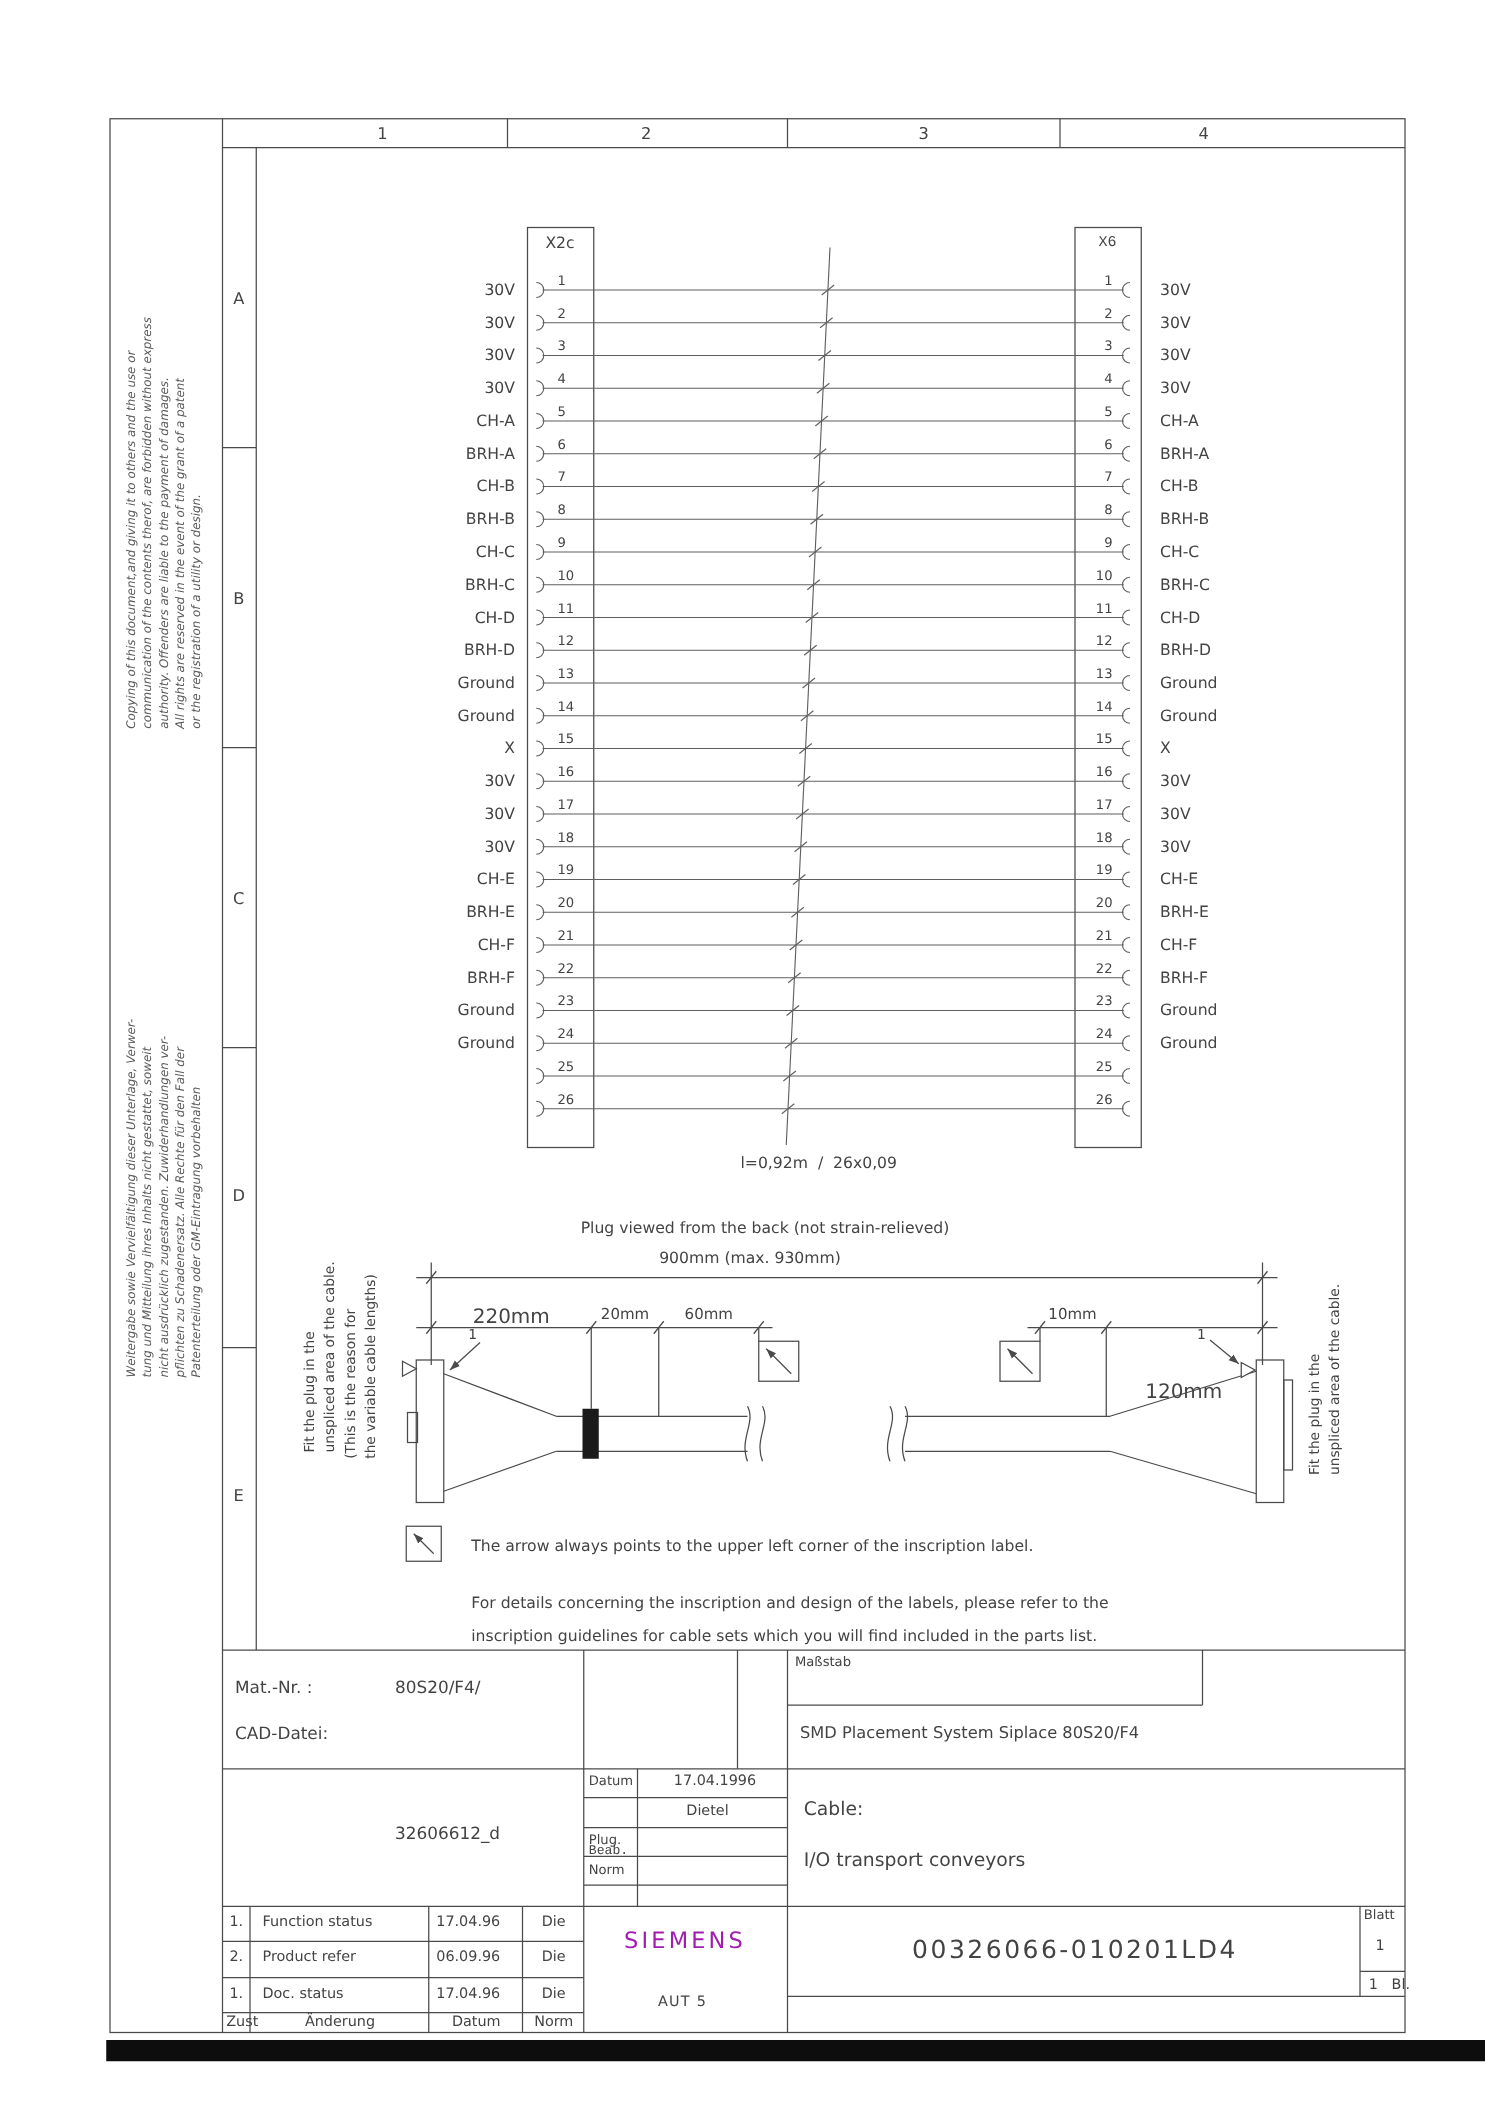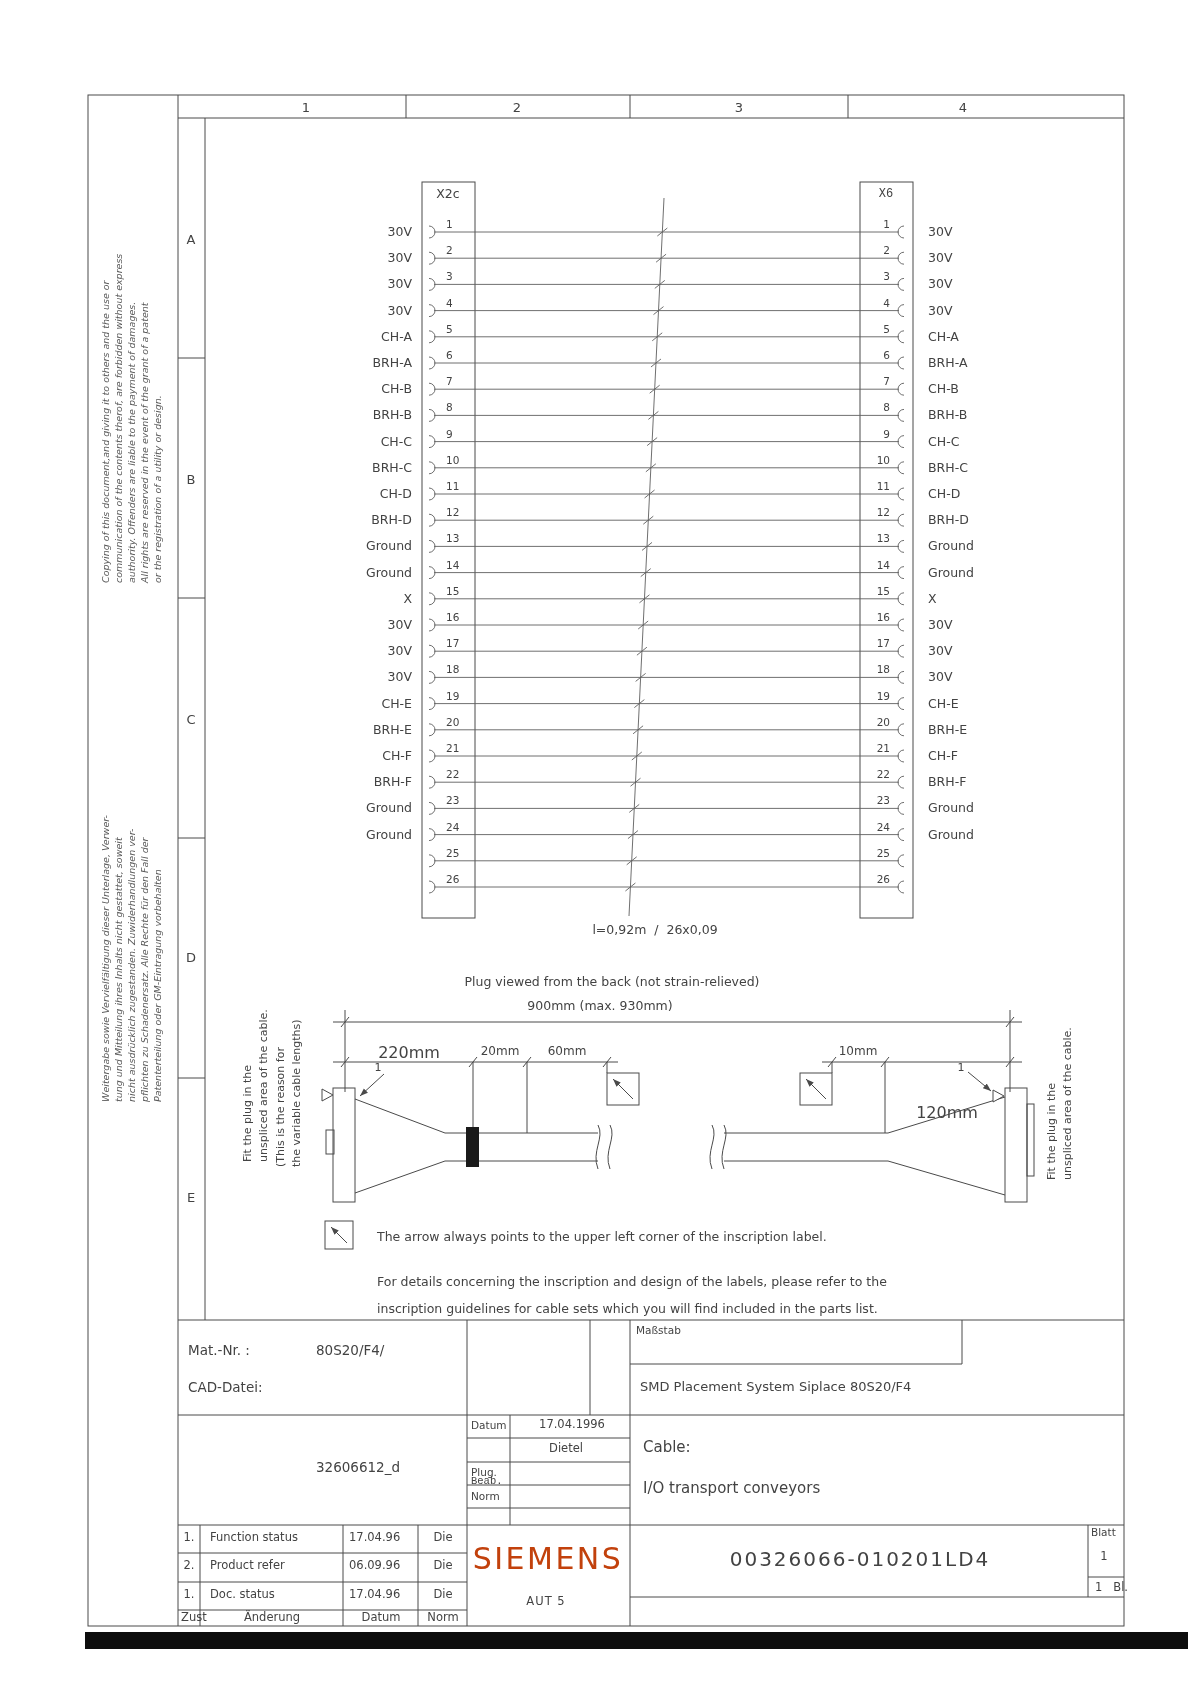--- a/index.html
+++ b/index.html
@@ -476,21 +476,21 @@
   <div class="t c" style="left:189px;top:1589px;font-size:11.5px;">1.</div>
   <div class="t" style="left:210px;top:1589px;font-size:11.5px;">Doc. status</div>
   <div class="t" style="left:349px;top:1589px;font-size:11.5px;">17.04.96</div>
   <div class="t c" style="left:443px;top:1589px;font-size:11.5px;">Die</div>
 
   <div class="t" style="left:181px;top:1612px;font-size:11.5px;">Zust</div>
   <div class="t c" style="left:272px;top:1612px;font-size:11.5px;">Änderung</div>
   <div class="t c" style="left:381px;top:1612px;font-size:11.5px;">Datum</div>
   <div class="t c" style="left:443px;top:1612px;font-size:11.5px;">Norm</div>
 
-  <div class="t c" style="left:548px;top:1544px;font-size:30px;letter-spacing:2.5px;color:#c2410c;">SIEMENS</div>
+  <div class="t c" style="left:548px;top:1544px;font-size:18px;letter-spacing:2.5px;color:#a21caf;">SIEMENS</div>
   <div class="t c" style="left:546px;top:1596px;font-size:11.5px;letter-spacing:1px;">AUT 5</div>
   <div class="t c" style="left:860px;top:1549px;font-size:20px;letter-spacing:2px;">00326066-010201LD4</div>
   <div class="t" style="left:1091px;top:1527px;font-size:10.5px;">Blatt</div>
   <div class="t c" style="left:1104px;top:1551px;font-size:11.5px;">1</div>
   <div class="t" style="left:1095px;top:1582px;font-size:11.5px;">1   Bl.</div>
 
   <div id="bottom-bar"></div>
 </div>
 
 </body></html>

